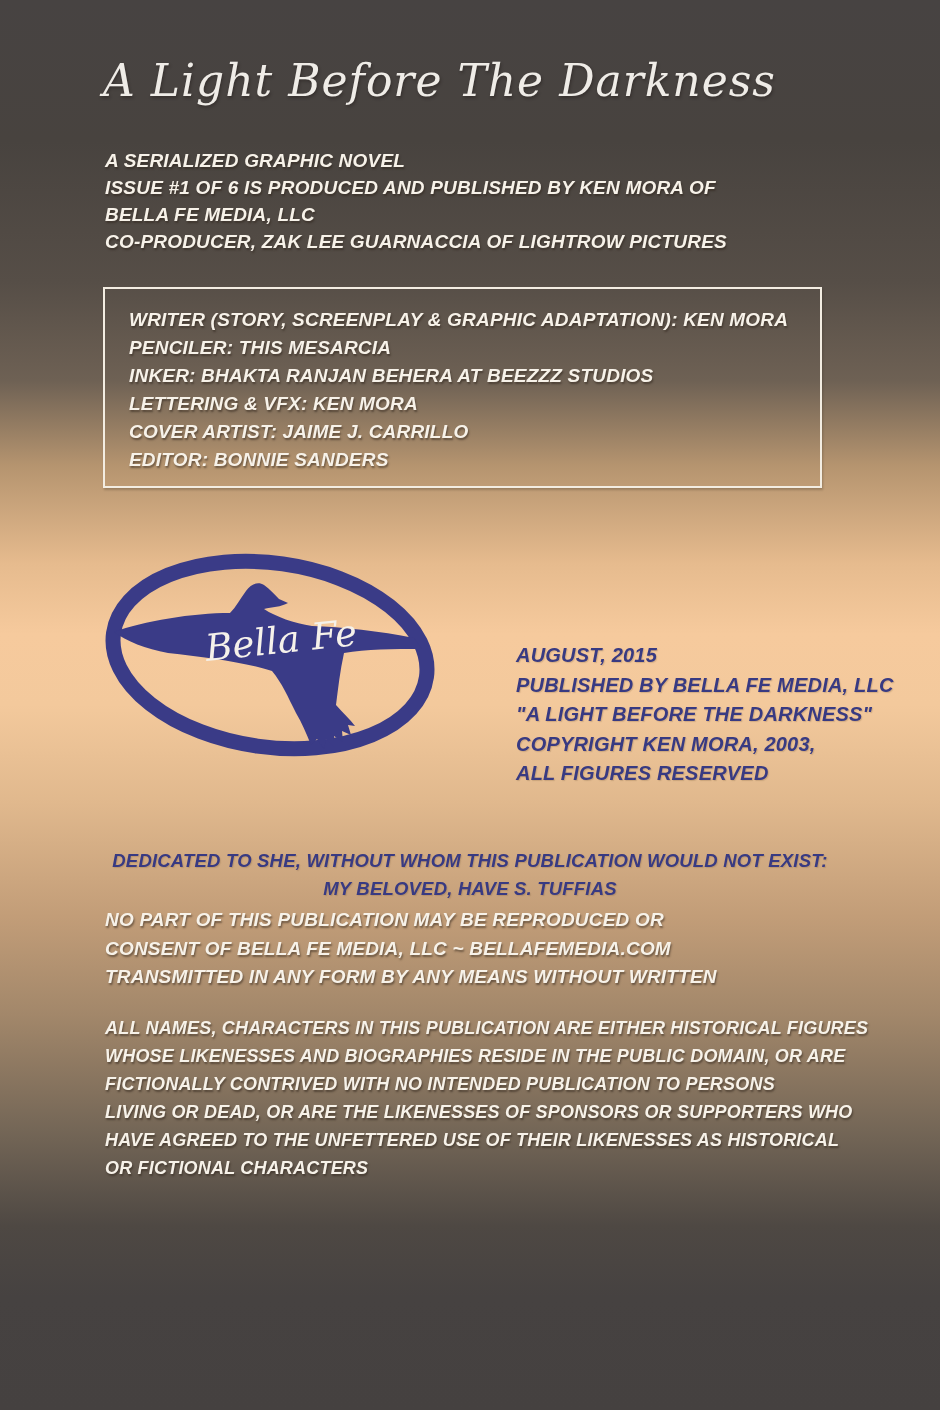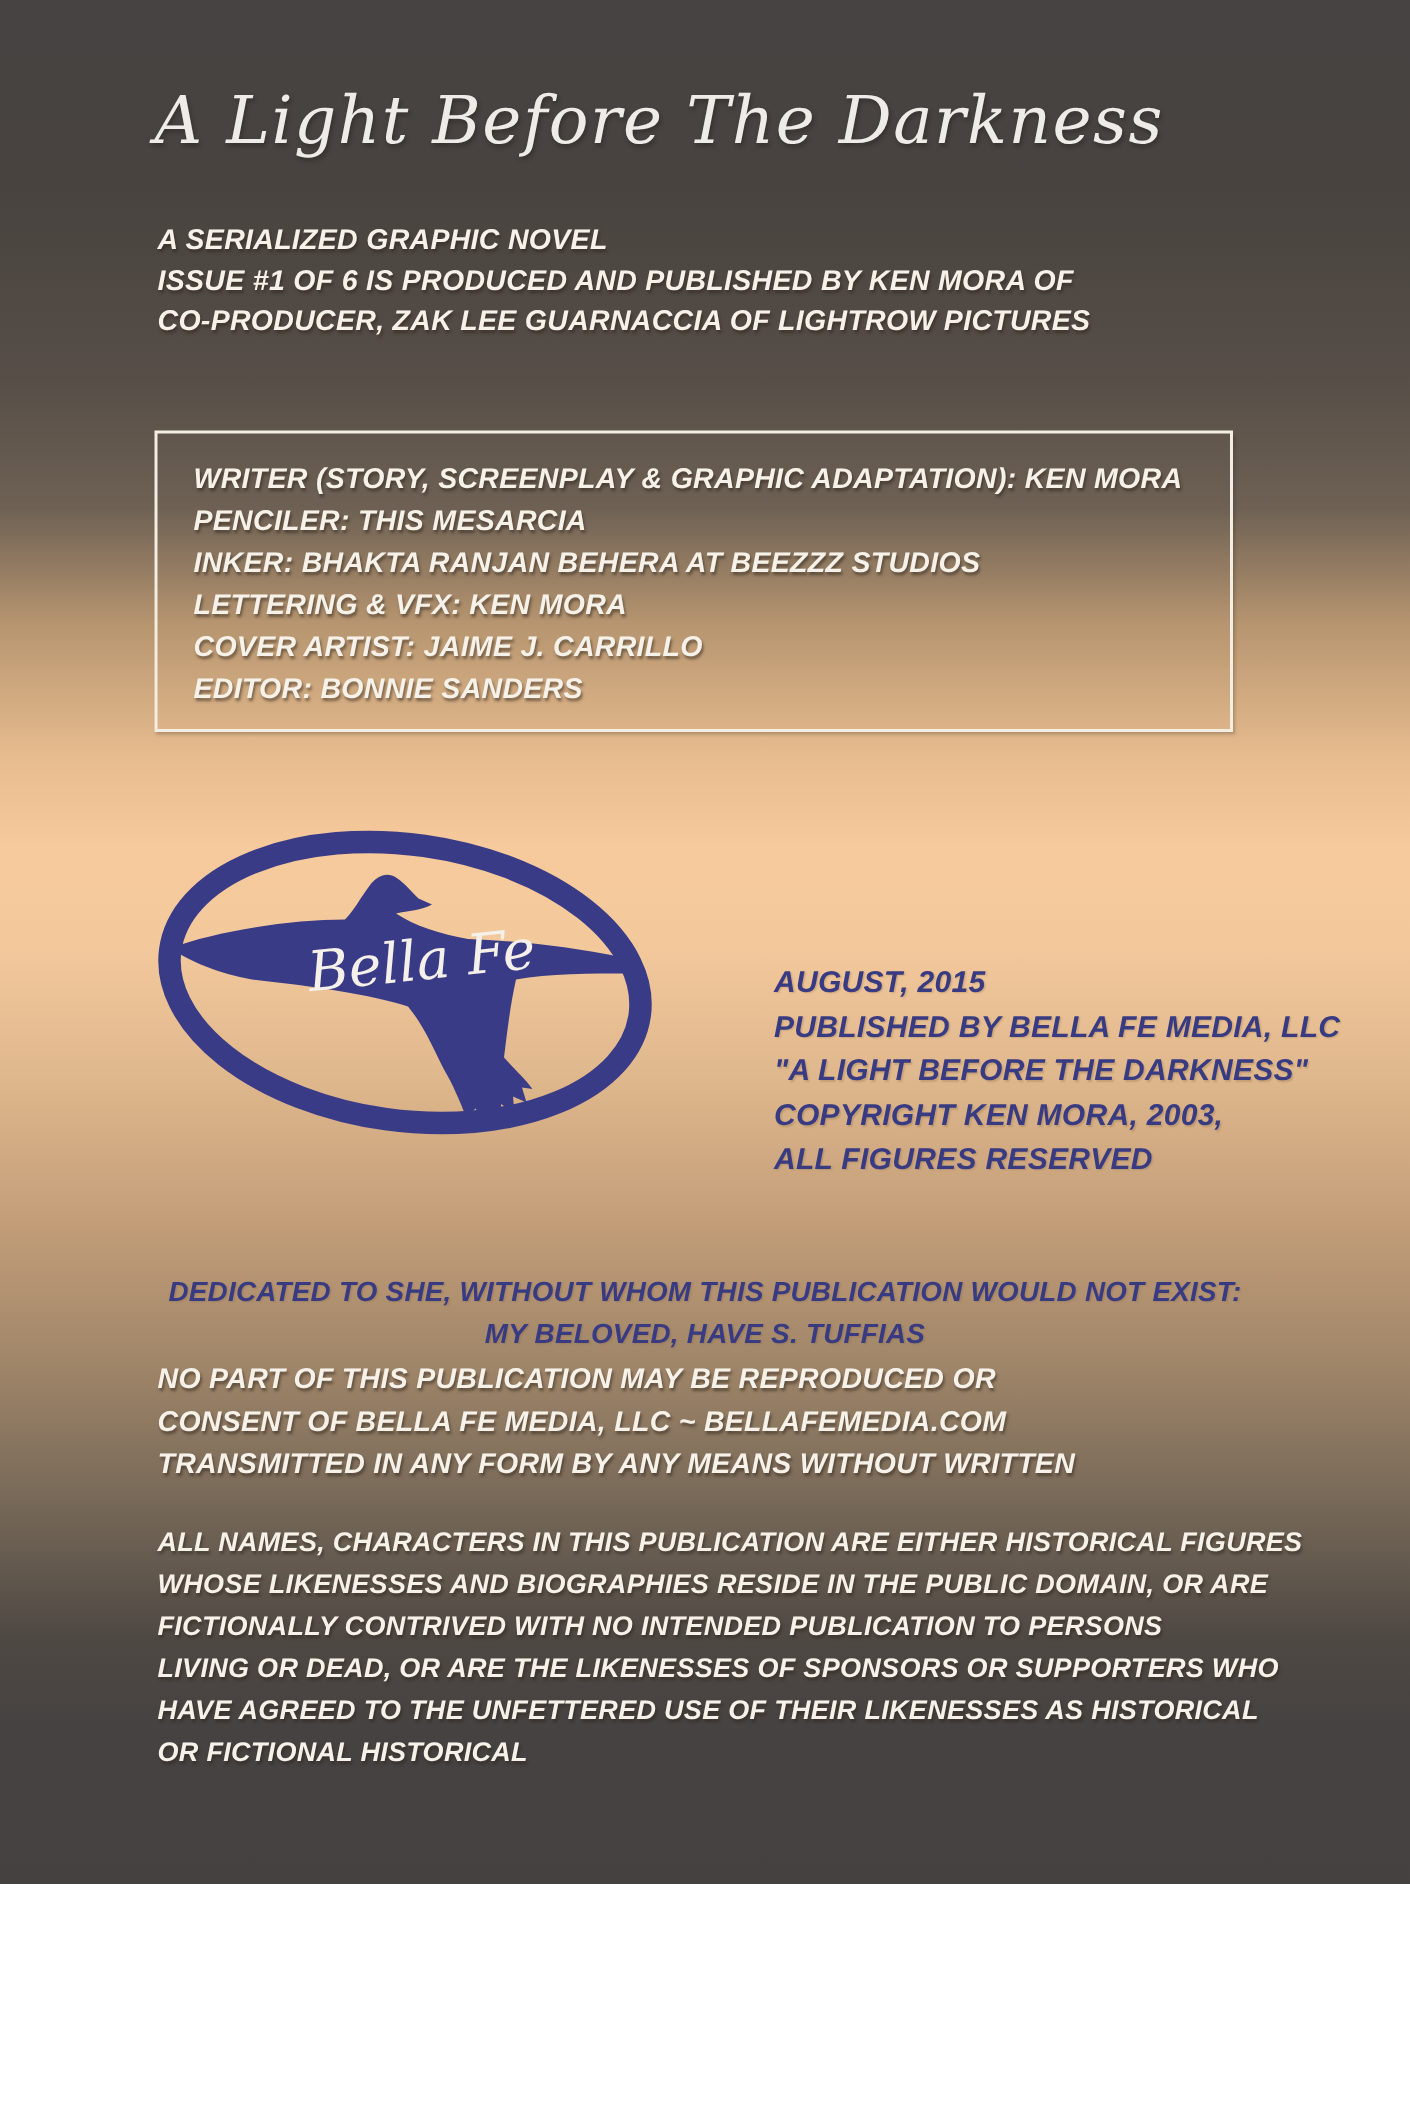--- a/index.html
+++ b/index.html
@@ -3,21 +3,21 @@
 <meta charset="utf-8">
 <style>
   html, body { margin: 0; padding: 0; }
   body {
     width: 940px; height: 1410px;
     overflow: hidden;
     font-family: "Liberation Sans", sans-serif;
   }
   .page {
     position: relative;
-    width: 940px; height: 1256px;
+    width: 940px; height: 1410px;
     overflow: hidden;
     background: linear-gradient(180deg,
       #474342 0%,
       #48433f 10%,
       #564e47 20%,
       #6e6154 27%,
       #b5946f 33%,
       #e6bb8e 40%,
       #f6ca9d 45%,
       #f3c99c 50%,
@@ -132,20 +132,21 @@
 </head>
 <body>
 
 <div class="page">
 
   <div class="script-title">A Light Before The Darkness</div>
 
   <div class="intro-block comic-white">
       <div>A SERIALIZED GRAPHIC NOVEL</div>
       <div>ISSUE #1 OF 6 IS PRODUCED AND PUBLISHED BY KEN MORA OF</div>
+      <div>BELLA FE MEDIA, LLC</div>
       <div>CO-PRODUCER, ZAK LEE GUARNACCIA OF LIGHTROW PICTURES</div>
     </div>
 
   <div class="credits-box">
     <div class="credits-lines comic-white">
         <div>WRITER (STORY, SCREENPLAY &amp; GRAPHIC ADAPTATION): KEN MORA</div>
         <div>PENCILER: THIS MESARCIA</div>
         <div>INKER: BHAKTA RANJAN BEHERA AT BEEZZZ STUDIOS</div>
         <div>LETTERING &amp; VFX: KEN MORA</div>
         <div>COVER ARTIST: JAIME J. CARRILLO</div>
@@ -199,16 +200,16 @@
       <div>CONSENT OF BELLA FE MEDIA, LLC ~ BELLAFEMEDIA.COM</div>
       <div>TRANSMITTED IN ANY FORM BY ANY MEANS WITHOUT WRITTEN</div>
     </div>
 
   <div class="disclaimer-block comic-white">
       <div>ALL NAMES, CHARACTERS IN THIS PUBLICATION ARE EITHER HISTORICAL FIGURES</div>
       <div>WHOSE LIKENESSES AND BIOGRAPHIES RESIDE IN THE PUBLIC DOMAIN, OR ARE</div>
       <div>FICTIONALLY CONTRIVED WITH NO INTENDED PUBLICATION TO PERSONS</div>
       <div>LIVING OR DEAD, OR ARE THE LIKENESSES OF SPONSORS OR SUPPORTERS WHO</div>
       <div>HAVE AGREED TO THE UNFETTERED USE OF THEIR LIKENESSES AS HISTORICAL</div>
-      <div>OR FICTIONAL HISTORICAL</div>
+      <div>OR FICTIONAL CHARACTERS</div>
     </div>
 
 </div>
 
 </body></html>

